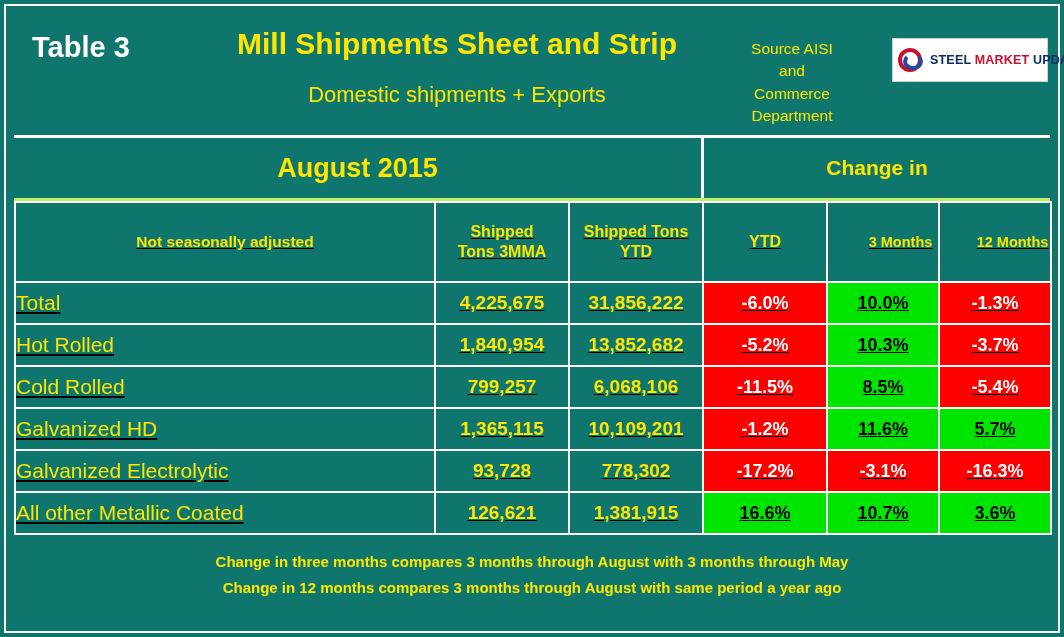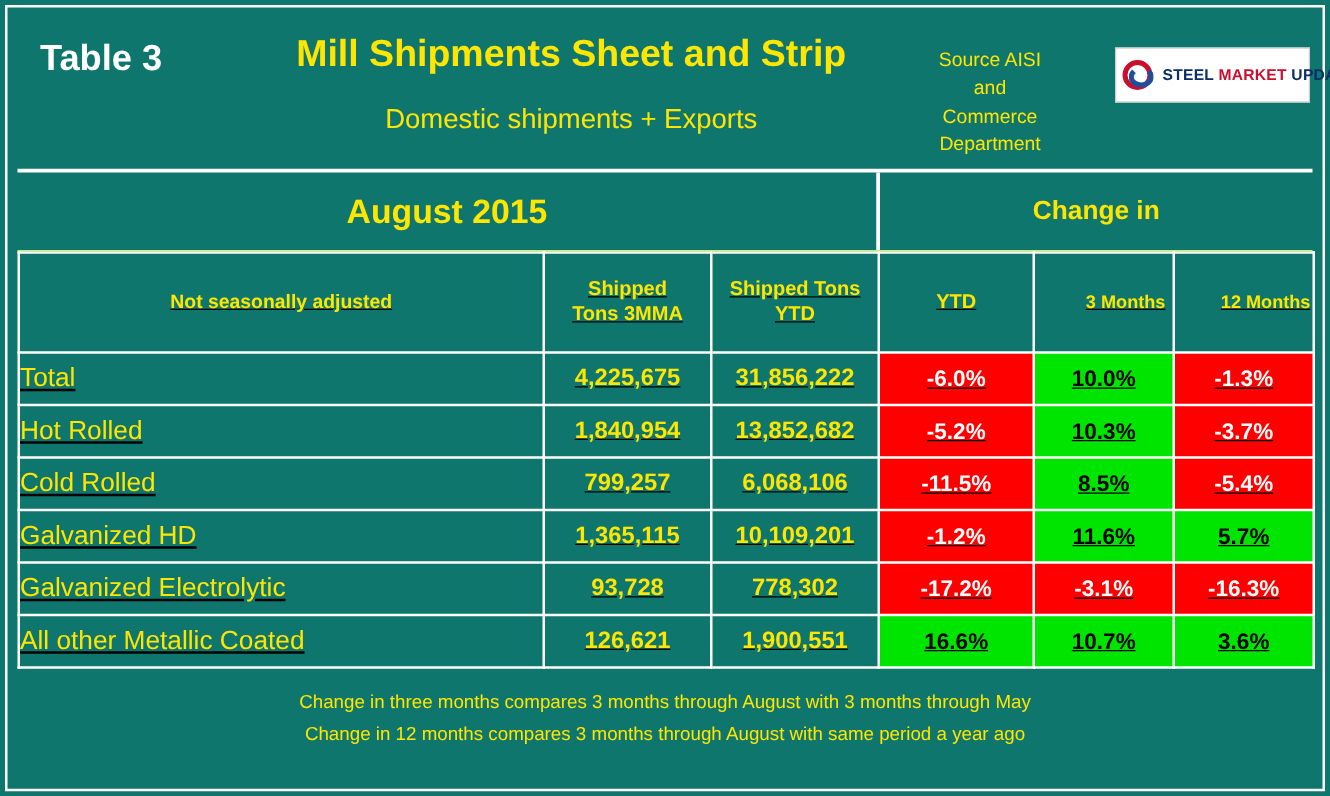--- a/index.html
+++ b/index.html
@@ -132,21 +132,21 @@
     white-space: nowrap;
   }
   .logo-text .steel { color: #0a2d6b; }
   .logo-text .market { color: #c8102e; }
   .logo-text .update { color: #0a2d6b; }
 
   
   .band2 {
     display: flex;
     height: 63px;
-    border-bottom: 1px solid #bef264;
+    border-bottom: 3px solid #bef264;
     box-sizing: border-box;
   }
   .band2-left {
     width: 690px;
     box-sizing: border-box;
     border-right: 3px solid #ffffff;
     display: flex;
     align-items: center;
     justify-content: center;
   }
@@ -223,21 +223,21 @@
   td.pct.neg { background: #ff0000; color: #ffffff; }
   td.pct.pos { background: #00e500; color: #000000; }
 
   
   .footer {
     border-top: 0;
     padding-top: 14px;
     text-align: center;
     color: #ffe600;
     font-size: 15px;
-    font-weight: normal;
+    font-weight: bold;
     line-height: 1.7;
   }
 </style>
 </head>
 <body>
 
 <div id="page">
   <div class="outer-border"></div>
 
   <div class="inner">
@@ -339,21 +339,21 @@
           <td class="rowlabel">Galvanized Electrolytic</td>
           <td class="num">93,728</td>
           <td class="num">778,302</td>
           <td class="pct neg">-17.2%</td>
           <td class="pct neg">-3.1%</td>
           <td class="pct neg">-16.3%</td>
         </tr>
         <tr>
           <td class="rowlabel">All other Metallic Coated</td>
           <td class="num">126,621</td>
-          <td class="num">1,900,551</td>
+          <td class="num">1,381,915</td>
           <td class="pct pos">16.6%</td>
           <td class="pct pos">10.7%</td>
           <td class="pct pos">3.6%</td>
         </tr>
       </tbody>
     </table>
 
     <div class="footer">
       <div>Change in three months compares 3 months through August with 3 months through May</div>
       <div>Change in 12 months compares 3 months through August with same period a year ago</div>

